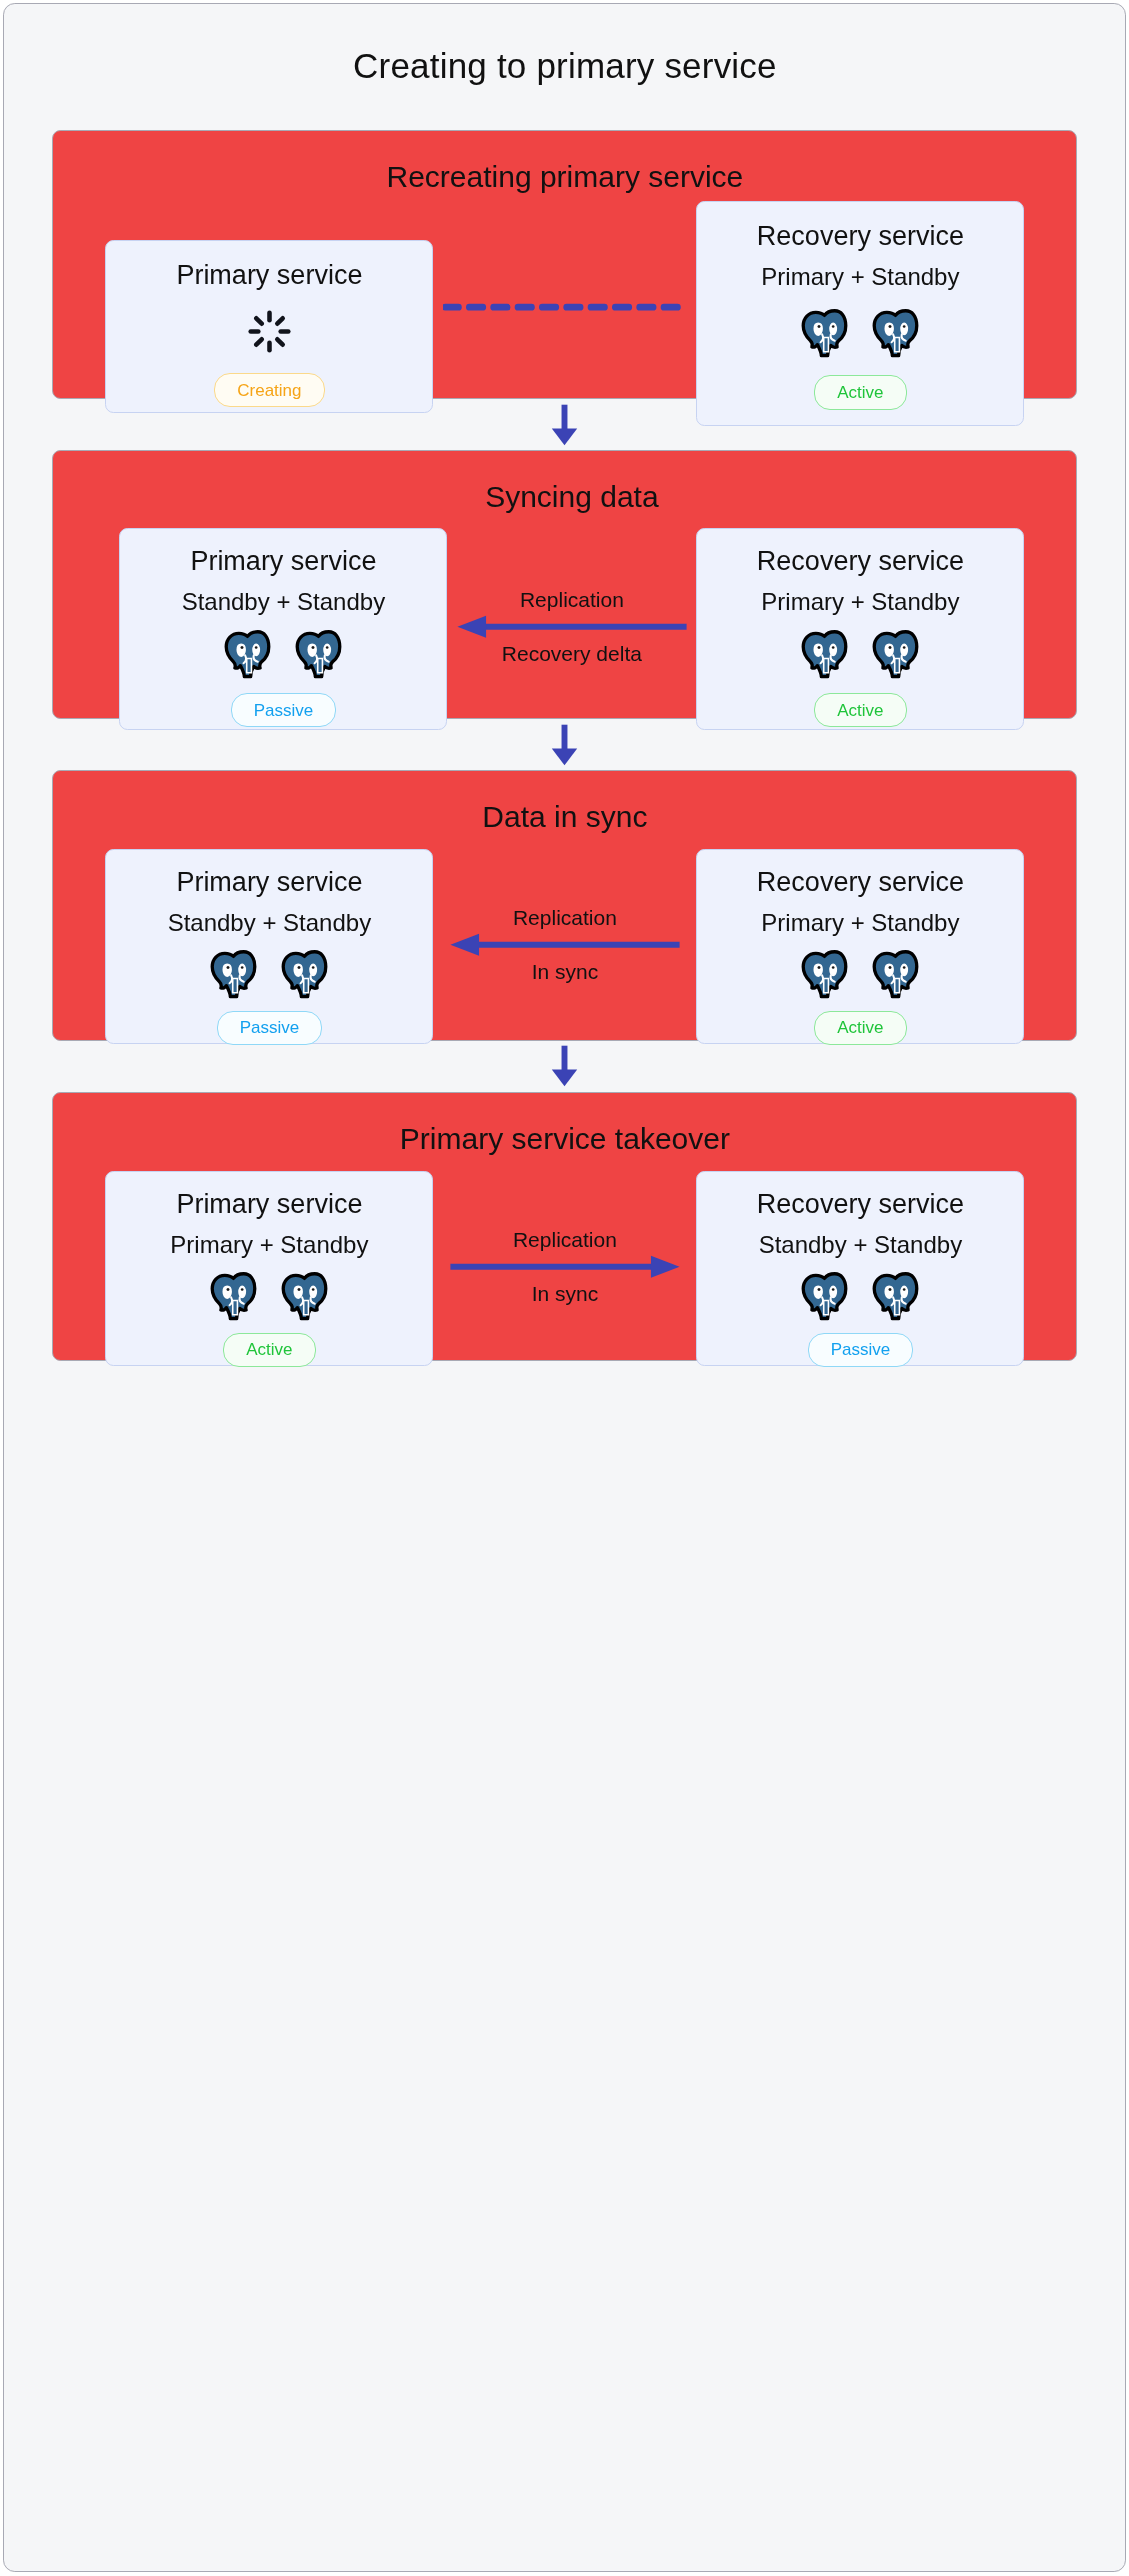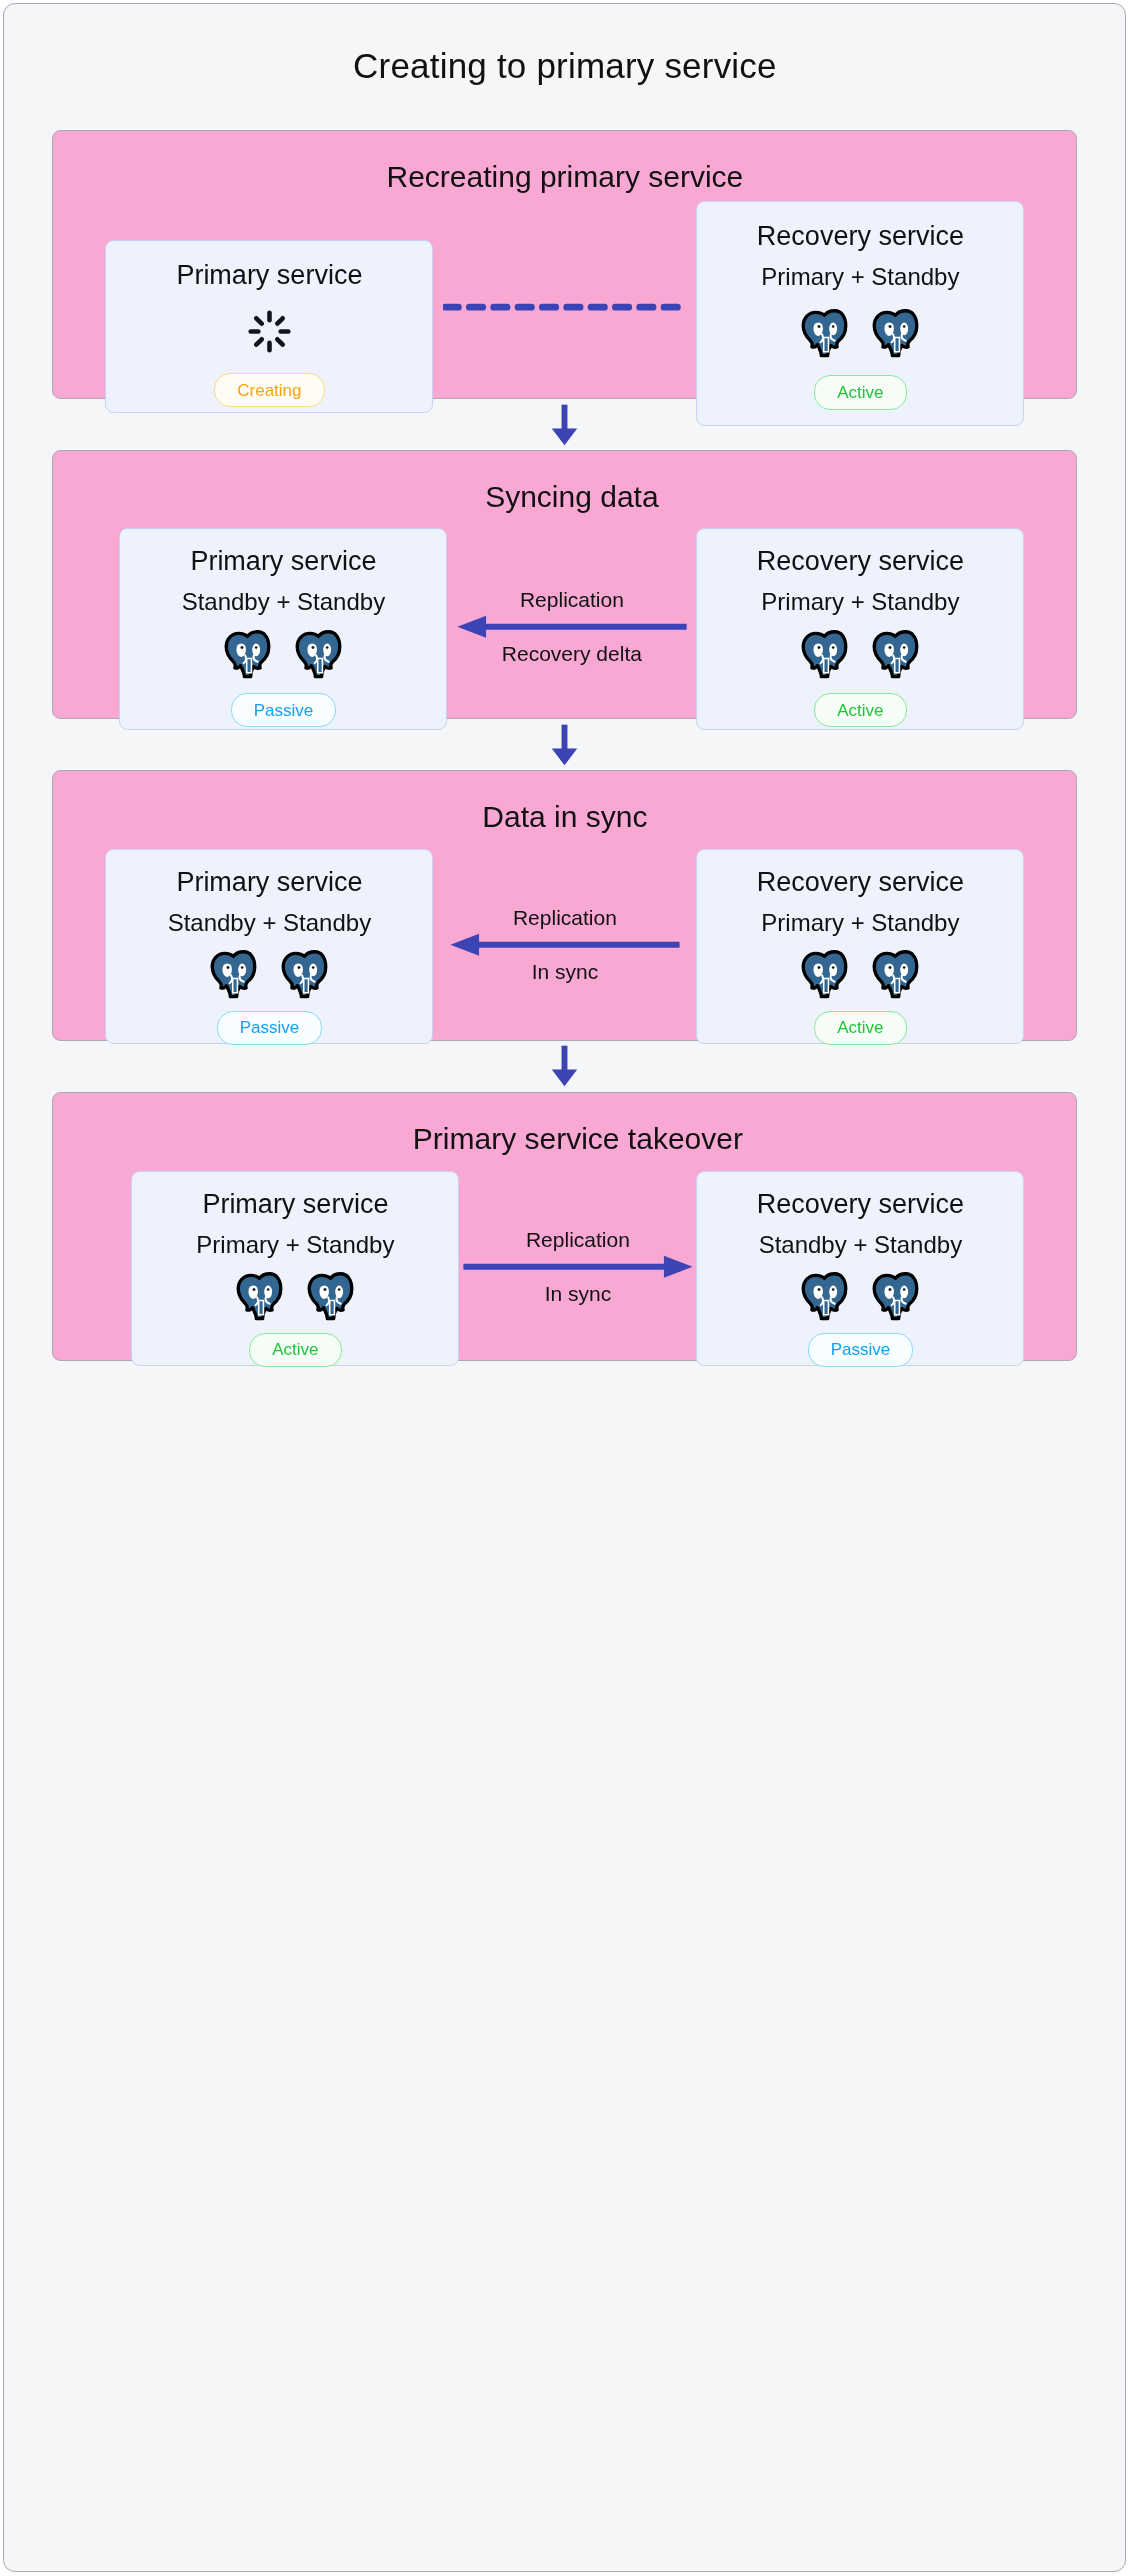--- a/index.html
+++ b/index.html
@@ -38,21 +38,21 @@
     top: 126px;
     display: flex;
     flex-direction: column;
     align-items: center;
   }
 
   
   .stage {
     position: relative;
     width: 1025px;
-    background: #f9a8d4;
+    background: #ef4444;
     border: 1.7px solid #a8a9b4;
     border-radius: 8.4px;
   }
   .stage-title {
     text-align: center;
     font-size: 30px;
     color: #111111;
     font-weight: 400;
     padding-top: 29px;
   }
@@ -362,21 +362,21 @@
         </div>
 
       </div>
     </div>
 
     <svg class="vstep" width="39" height="44" viewBox="0 0 46 52" style="margin:3.4px 0;">
       <line x1="23" y1="2" x2="23" y2="32" stroke="#3b43b5" stroke-width="7"></line>
       <polygon points="8,30 38,30 23,50" fill="#3b43b5"></polygon>
     </svg>
 
-    <div class="stage" style="height:269px;padding-left:26px;">
+    <div class="stage" style="height:269px;">
       <div class="stage-title">Primary service takeover</div>
       <div class="stage-body" style="padding-top:15px;">
 
         <div class="card" style="height:195px;padding-top:17px;">
           <div class="card-title">Primary service</div>
           <div class="card-sub" style="margin-top:11px;">Primary + Standby</div>
           <div class="pg-row" style="margin-top:10px;">
             <svg class="pg-icon" viewBox="0 0 64 66">
               <g stroke="#000" stroke-width="4.2" stroke-linejoin="round" fill="#336791">
                 <path d="M45 6c-7 0-11 3-13 6-2-2-6-4-11-4C12 8 5 15 5 25c0 9 5 15 9 19 2 2 3 5 2 8 3 1 6-1 7-3 2 4 5 10 5 14h8c0-5 2-10 4-13 2 2 5 3 8 2-1-3 0-6 2-8 5-4 9-10 9-19C59 13 53 6 45 6z"></path>

